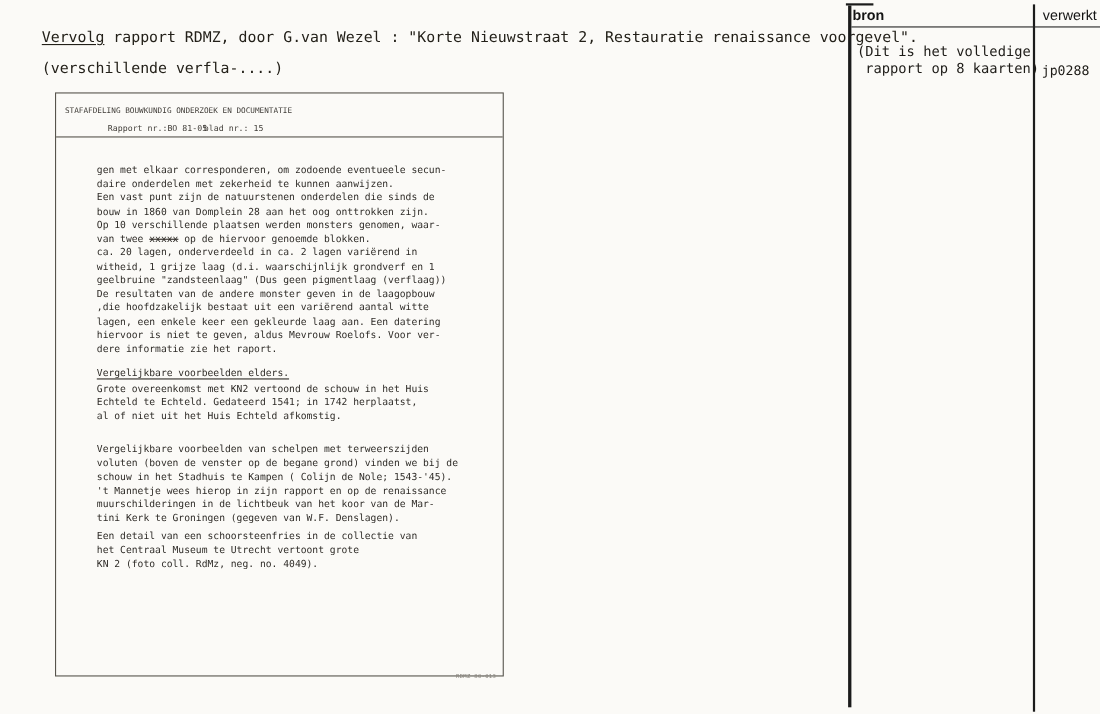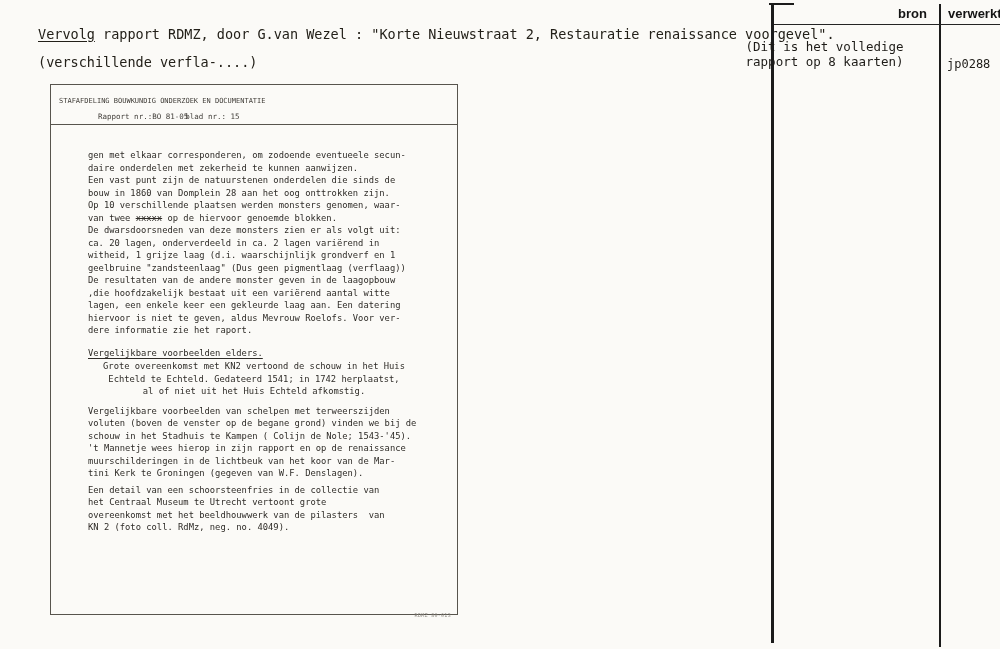--- a/index.html
+++ b/index.html
@@ -18,49 +18,49 @@
   .hl1 { font-size:13.5px; line-height:16px; white-space:pre; }
   .hl1 .u { text-decoration:underline; text-underline-offset:2px; }
   .hl2 { font-size:13.5px; margin-top:12px; white-space:pre; }
 
   
   .vline.thick { position:absolute; left:771px; top:5px;  width:3px; height:638px; background:#1b1b1b; }
   .top-tick    { position:absolute; left:769px; top:3px;  width:25px; height:2px;  background:#1b1b1b; }
   .vline.thin  { position:absolute; left:939px; top:4px;  width:2px; height:643px; background:#1b1b1b; }
   .hline       { position:absolute; left:774px; top:24px; width:226px; height:1px; background:#242424; }
   .col-bron-label {
-    position:absolute; left:775px; top:6px; width:152px; text-align:right;
+    position:absolute; left:775px; top:6px; width:152px; text-align:left;
     font-family:"Liberation Sans", sans-serif; font-weight:bold; font-size:13px; color:#141414;
   }
   .col-verwerkt-label {
     position:absolute; left:948px; top:6px;
-    font-family:"Liberation Sans", sans-serif; font-weight:bold; font-size:13px; color:#141414;
+    font-family:"Liberation Sans", sans-serif; font-weight:normal; font-size:13px; color:#141414;
   }
-  .bron-note { position:absolute; left:738px; top:39px; font-size:12.5px; line-height:15px; color:#1d1b17;text-align:right; }
+  .bron-note { position:absolute; left:779px; top:39px; font-size:12.5px; line-height:15px; color:#1d1b17; }
   .bron-note .tline { font-size:12.5px; line-height:15px; }
   .verwerkt-value { position:absolute; left:947px; top:57px; font-size:12px; color:#1d1b17; }
 
   
   .card {
     position:absolute; left:50px; top:84px; width:408px; height:531px;
     border:1px solid #57544d; background:#fbfaf7;
   }
   .card-head-divider { position:absolute; left:0; top:39px; width:100%; height:1px; background:#57544d; }
   .dept { position:absolute; left:8px; top:12px; font-size:7px; color:#403d38; white-space:pre; }
   .rapport-row { position:absolute; left:8px; top:27px; font-size:7.5px; color:#403d38; white-space:pre;padding-left:39px; }
   .rapport-row .blad { margin-left:-3px; }
 
   .card-body { position:absolute; left:37px; top:64px; width:332px; color:#2e2b27; }
   .tline { font-size:8.8px; line-height:12.5px; white-space:pre; }
   .para.p1 { margin-bottom:10px; }
   .heading {
     font-size:8.8px; line-height:12.5px; white-space:pre;
     text-decoration:underline; text-underline-offset:2px; margin-bottom:1px;
   }
-  .para.p2 { margin-bottom:7px;text-align:center; }
+  .para.p2 { margin-bottom:18px; }
   .para.p3 { margin-bottom:4px; }
   .struck { font-weight:normal; text-decoration:line-through; }
 
   .form-code {
     position:absolute; right:6px; top:527px; font-size:5px; letter-spacing:0.3px;
     color:#87837c; filter:blur(0.3px);
   }
 </style>
 </head>
 <body>
@@ -92,21 +92,20 @@
     <div class="card-head-divider"></div>
 
     <div class="card-body">
       <div class="para p1">
           <div class="tline">gen met elkaar corresponderen, om zodoende eventueele secun-</div>
           <div class="tline">daire onderdelen met zekerheid te kunnen aanwijzen.</div>
           <div class="tline">Een vast punt zijn de natuurstenen onderdelen die sinds de</div>
           <div class="tline">bouw in 1860 van Domplein 28 aan het oog onttrokken zijn.</div>
           <div class="tline">Op 10 verschillende plaatsen werden monsters genomen, waar-</div>
           <div class="tline"><span>van twee </span><span class="struck">xxxxx</span><span> op de hiervoor genoemde blokken.</span></div>
-          <div class="tline">De dwarsdoorsneden van deze monsters zien er als volgt uit:</div>
           <div class="tline">ca. 20 lagen, onderverdeeld in ca. 2 lagen variërend in</div>
           <div class="tline">witheid, 1 grijze laag (d.i. waarschijnlijk grondverf en 1</div>
           <div class="tline">geelbruine "zandsteenlaag" (Dus geen pigmentlaag (verflaag))</div>
           <div class="tline">De resultaten van de andere monster geven in de laagopbouw</div>
           <div class="tline">,die hoofdzakelijk bestaat uit een variërend aantal witte</div>
           <div class="tline">lagen, een enkele keer een gekleurde laag aan. Een datering</div>
           <div class="tline">hiervoor is niet te geven, aldus Mevrouw Roelofs. Voor ver-</div>
           <div class="tline">dere informatie zie het raport.</div>
         </div>
       <div class="heading">Vergelijkbare voorbeelden elders.</div>
@@ -119,21 +118,20 @@
           <div class="tline">Vergelijkbare voorbeelden van schelpen met terweerszijden</div>
           <div class="tline">voluten (boven de venster op de begane grond) vinden we bij de</div>
           <div class="tline">schouw in het Stadhuis te Kampen ( Colijn de Nole; 1543-'45).</div>
           <div class="tline">'t Mannetje wees hierop in zijn rapport en op de renaissance</div>
           <div class="tline">muurschilderingen in de lichtbeuk van het koor van de Mar-</div>
           <div class="tline">tini Kerk te Groningen (gegeven van W.F. Denslagen).</div>
         </div>
       <div class="para p4">
           <div class="tline">Een detail van een schoorsteenfries in de collectie van</div>
           <div class="tline">het Centraal Museum te Utrecht vertoont grote</div>
-          <div class="tline">overeenkomst met het beeldhouwwerk van de pilasters  van</div>
           <div class="tline">KN 2 (foto coll. RdMz, neg. no. 4049).</div>
         </div>
     </div>
 
     <div class="form-code">RDMZ 80-013</div>
   </div>
 
 </div>
 
 </body></html>

